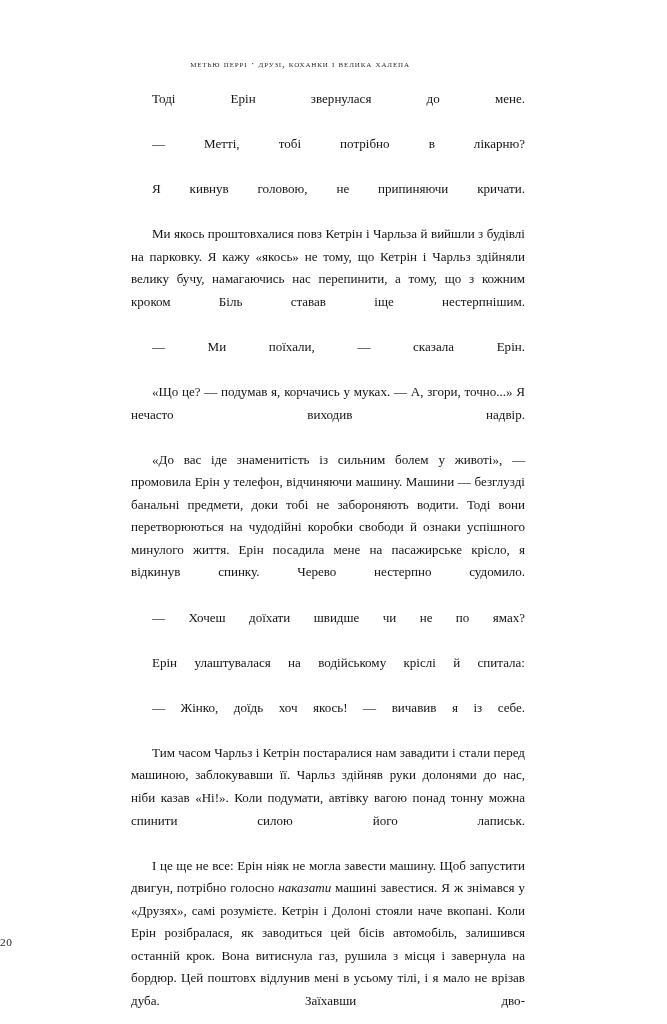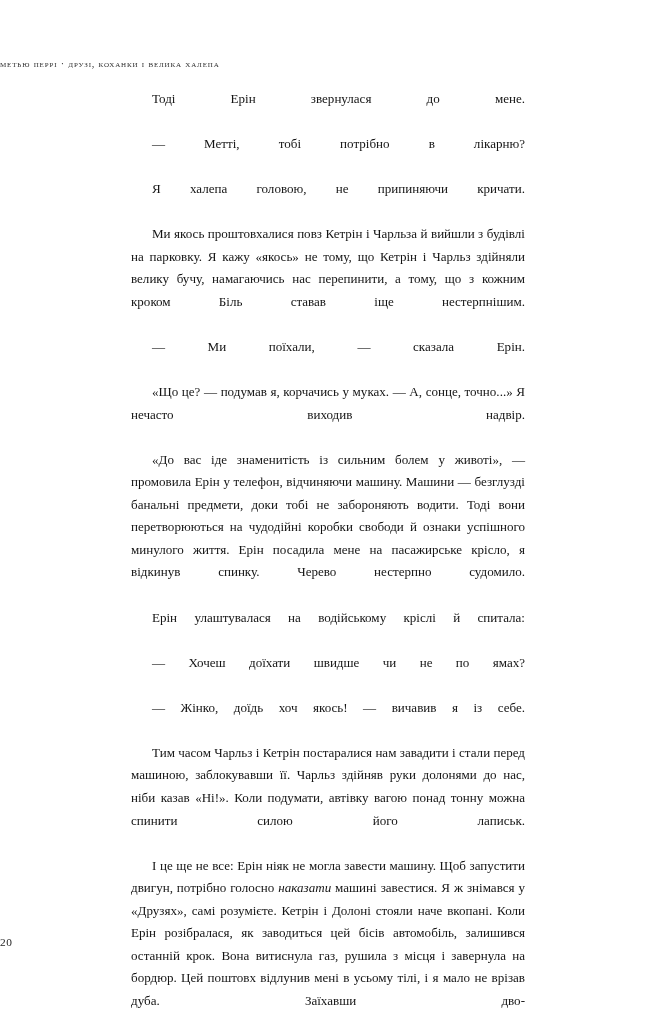--- a/index.html
+++ b/index.html
@@ -24,20 +24,21 @@
     background: #ffffff;
     box-sizing: border-box;
   }
 
   
   .running-head {
     position: absolute;
     top: 58px;
     left: 0;
     width: 600px;
+    text-align: center;
     font-family: "Liberation Serif", "DejaVu Serif", serif;
     font-size: 10.2px;
     letter-spacing: 0.85px;
     color: #2b2b2b;
     font-variant: small-caps;
     text-transform: lowercase;
     white-space: nowrap;
   }
   .running-head .rh-inner {
     display: inline-block;
@@ -92,27 +93,27 @@
 
 <div class="page">
 
   <div class="running-head">
     <span class="rh-inner">Метью Перрі · Друзі, коханки і велика халепа</span>
   </div>
 
   <div class="textblock">
     <p>Тоді Ерін звернулася до мене.</p>
     <p>— Метті, тобі потрібно в лікарню?</p>
-    <p>Я халепа головою, не припиняючи кричати.</p>
+    <p>Я кивнув головою, не припиняючи кричати.</p>
     <p>Ми якось проштовхалися повз Кетрін і Чарльза й вийшли з будівлі на парковку. Я кажу «якось» не тому, що Кетрін і Чарльз здійняли велику бучу, намагаючись нас перепинити, а тому, що з кожним кроком Біль ставав іще нестерпнішим.</p>
     <p>— Ми поїхали, — сказала Ерін.</p>
-    <p>«Що це? — подумав я, корчачись у муках. — А, сонце, точно...» Я нечасто виходив надвір.</p>
+    <p>«Що це? — подумав я, корчачись у муках. — А, згори, точно...» Я нечасто виходив надвір.</p>
     <p>«До вас іде знаменитість із сильним болем у животі», — промовила Ерін у телефон, відчиняючи машину. Машини — безглузді банальні предмети, доки тобі не забороняють водити. Тоді вони перетворюються на чудодійні коробки свободи й ознаки успішного минулого життя. Ерін посадила мене на пасажирське крісло, я відкинув спинку. Черево нестерпно судомило.</p>
+    <p>— Хочеш доїхати швидше чи не по ямах?</p>
     <p>Ерін улаштувалася на водійському кріслі й спитала:</p>
-    <p>— Хочеш доїхати швидше чи не по ямах?</p>
     <p>— Жінко, доїдь хоч якось! — вичавив я із себе.</p>
     <p>Тим часом Чарльз і Кетрін постаралися нам завадити і стали перед машиною, заблокувавши її. Чарльз здійняв руки долонями до нас, ніби казав «Ні!». Коли подумати, автівку вагою понад тонну можна спинити силою його лаписьк.</p>
     <p>І це ще не все: Ерін ніяк не могла завести машину. Щоб запустити двигун, потрібно голосно <i>наказати</i> машині завестися. Я ж знімався у «Друзях», самі розумієте. Кетрін і Долоні стояли наче вкопані. Коли Ерін розібралася, як заводиться цей бісів автомобіль, залишився останній крок. Вона витиснула газ, рушила з місця і завернула на бордюр. Цей поштовх відлунив мені в усьому тілі, і я мало не врізав дуба. Заїхавши дво-</p>
   </div>
 
   <div class="folio">20</div>
 
 </div>
 
 </body></html>

